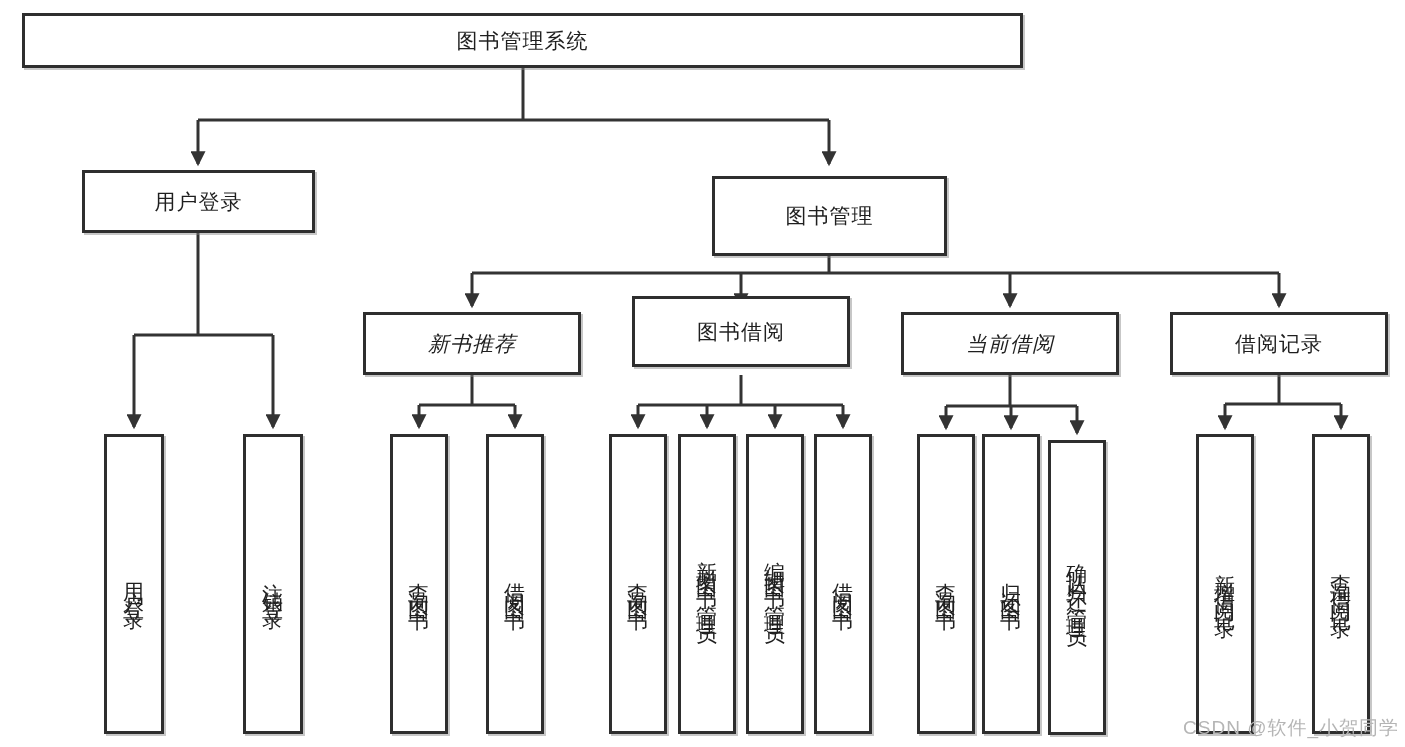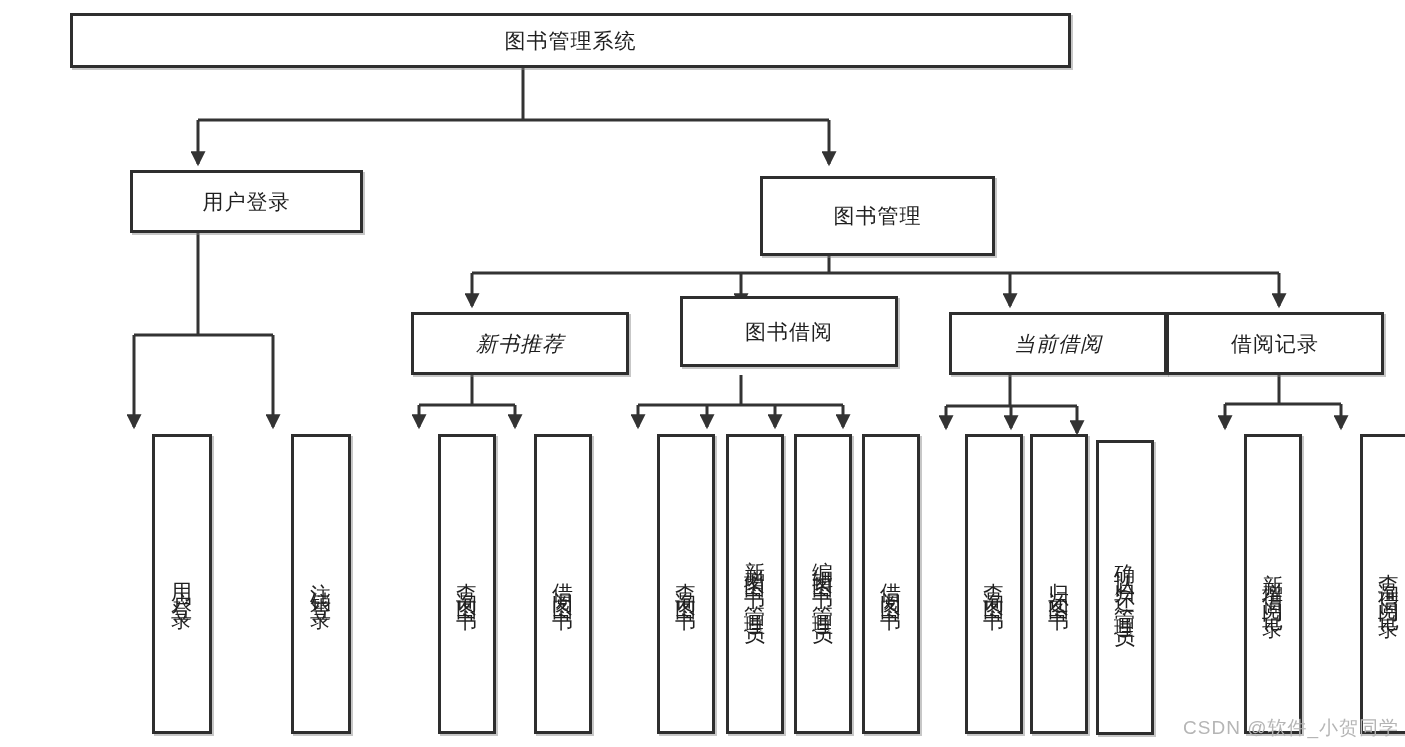--- a/index.html
+++ b/index.html
@@ -25,21 +25,20 @@
   .box {
     position: absolute;
     box-sizing: border-box;
     border: 3px solid #2e2e2e;
     background: #ffffff;
     display: flex;
     align-items: center;
     justify-content: center;
     z-index: 2;
     box-shadow: 2px 2px 0 rgba(130,130,130,0.45);
-    margin-left: 48px;
   }
   .box span {
     font-size: 21px;
     color: #1f1f1f;
     letter-spacing: 1px;
     white-space: nowrap;
   }
   .leaf span {
     writing-mode: vertical-rl;
     text-orientation: mixed;
@@ -125,21 +124,21 @@
 
   <div class="box" style="left:363px; top:312px; width:218px; height:63px;font-style:italic;">
     <span>新书推荐</span>
   </div>
   <div class="box" style="left:632px; top:296px; width:218px; height:71px;">
     <span>图书借阅</span>
   </div>
   <div class="box" style="left:901px; top:312px; width:218px; height:63px;font-style:italic;">
     <span>当前借阅</span>
   </div>
-  <div class="box" style="left:1118px; top:312px; width:218px; height:63px;">
+  <div class="box" style="left:1170px; top:312px; width:218px; height:63px;">
     <span>借阅记录</span>
   </div>
 
   <div class="box leaf" style="left:104px; top:434px; width:60px; height:300px;">
     <span>用户登录</span>
   </div>
   <div class="box leaf" style="left:243px; top:434px; width:60px; height:300px;">
     <span>注销登录</span>
   </div>
 

